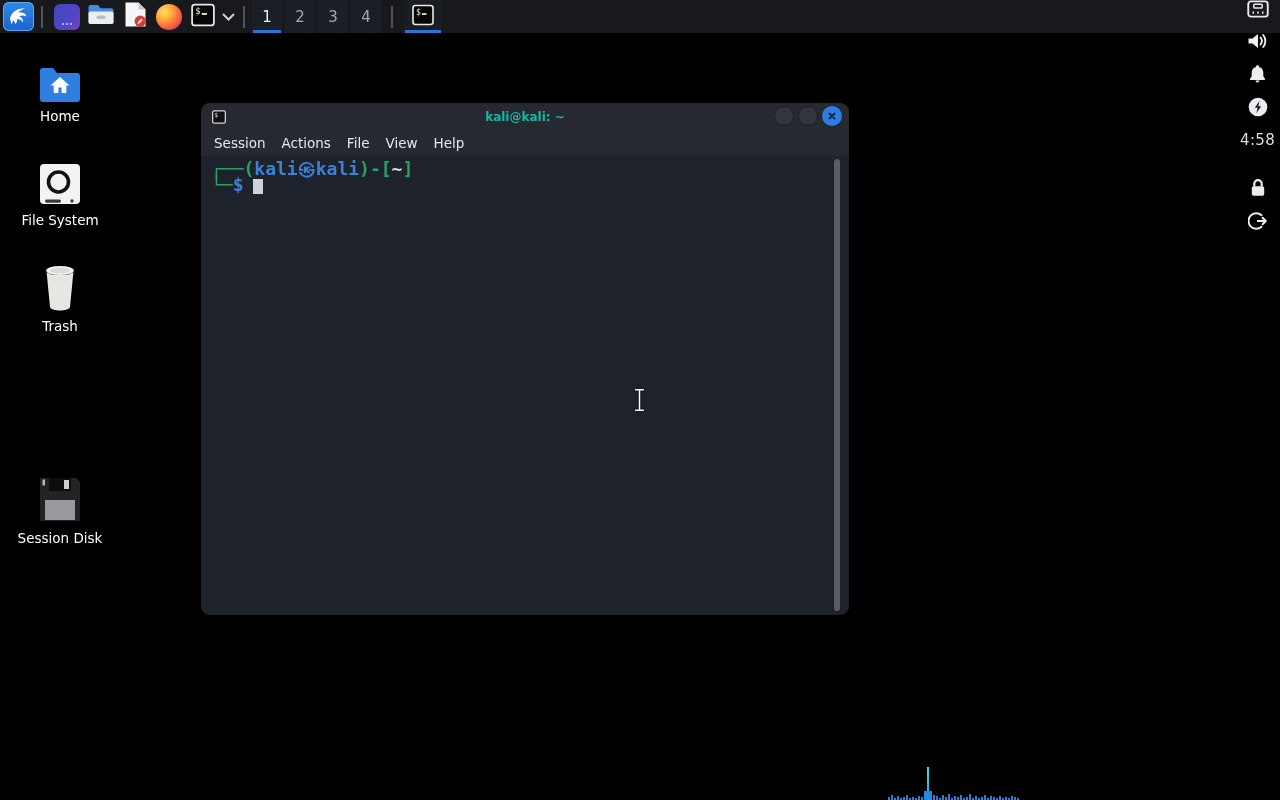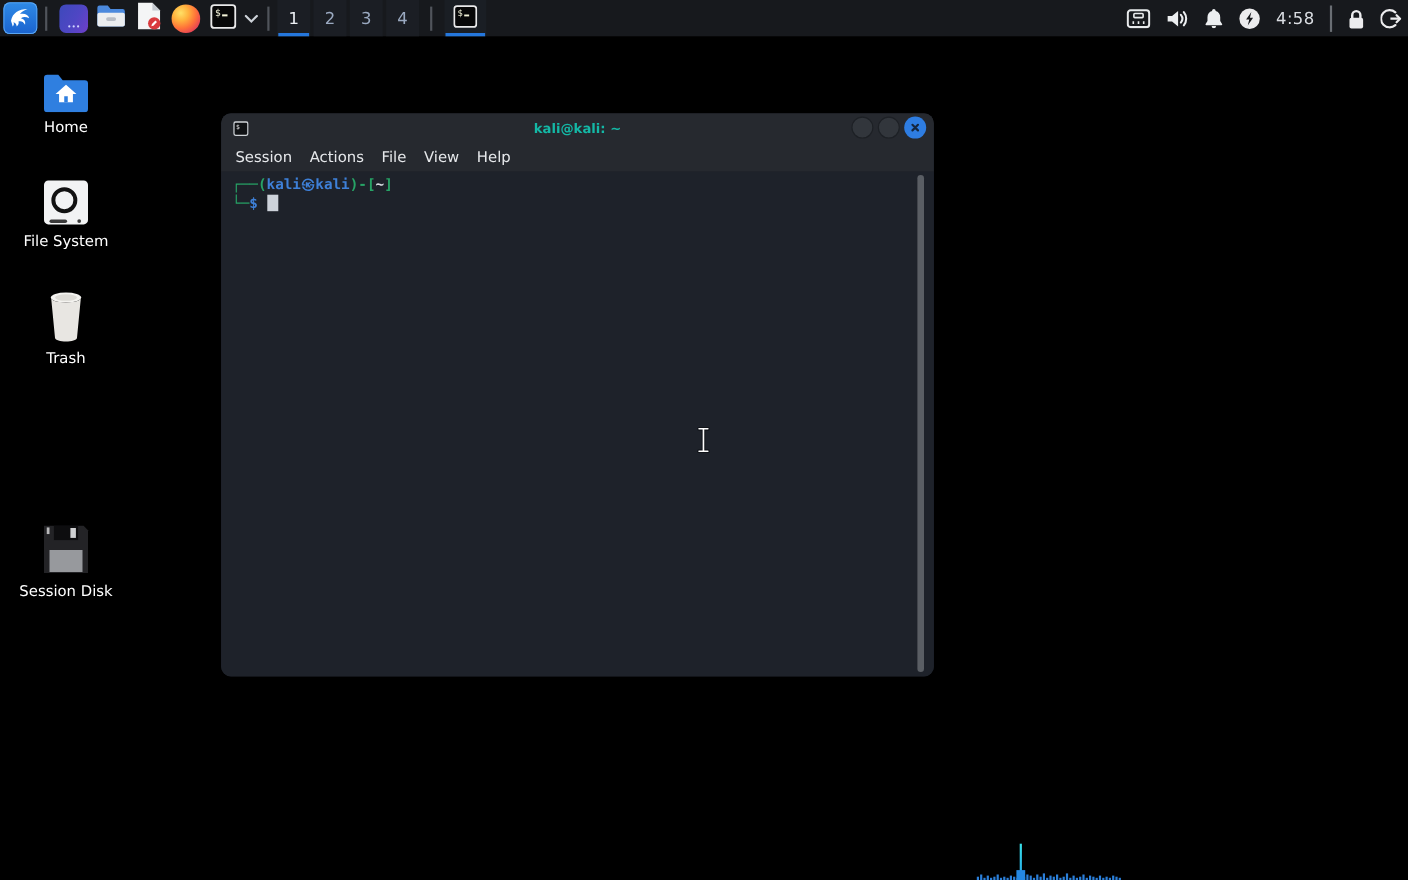--- a/index.html
+++ b/index.html
@@ -33,21 +33,21 @@
               background:#1a1e24; margin-left:4px; flex:none; }
   .task-btn::after { content:''; position:absolute; left:1px; right:1px; bottom:0; height:3px;
                      background:var(--accent-blue,#2577dc); }
 
   .graph { position:absolute; left:888px; bottom:0; width:133px; height:33px;
            display:flex; align-items:flex-end; gap:1px; }
   .gbar { width:2px; flex:none; background:var(--graph-blue,#2b7fd9); }
   .gbar.spike { background:linear-gradient(180deg,#39e2e9,#22a0e8); position:relative; }
   .gbar.spike::after { content:''; position:absolute; bottom:0; left:-3px; width:8px; height:9px; background:#2487e2; }
 
-  .tray { position:absolute; right:5px; top:0; height:33px; display:flex; align-items:center; gap:14px; }
+  .tray { position:absolute; right:5px; top:0; height:33px; display:flex; align-items:center; gap:14px;flex-direction:column; }
   .tray-ic { display:flex; align-items:center; justify-content:center; }
   .clock { font-size:15px; color:#dadde2; letter-spacing:.3px; }
   .tsep { width:2px; height:24px; background:#6a6e74; }
 
   
   .dicon { position:absolute; left:8px; width:104px; display:flex; flex-direction:column; align-items:center; }
   .dicon .ic { height:50px; display:flex; align-items:flex-end; justify-content:center; }
   .dicon .lbl { margin-top:7px; font-size:13.5px; color:#ffffff; text-align:center; line-height:15px; }
 
   
@@ -58,21 +58,21 @@
   .tb-icon { position:absolute; left:11px; top:6px; }
   .tb-title { font-size:12px; font-weight:bold; color:#14b8a6; }
   .tb-btns { position:absolute; right:7px; top:3px; display:flex; gap:4px; }
   .wbtn { width:20px; height:20px; border-radius:50%; display:flex; align-items:center; justify-content:center; }
   .wbtn.dim { background:#32363c; border:1px solid #1d2025; }
   .wbtn.close { background:var(--close-blue,#2e7de2); }
   .menubar { height:26px; background:var(--window-chrome,#26292f); display:flex; align-items:center;
              gap:16px; padding-left:13px; }
   .menu-item { font-size:13.5px; color:#e6e8eb; }
   .term { position:absolute; top:53px; left:0; right:0; bottom:0; background:var(--terminal-bg,#1e222a);
-          font-family:"DejaVu Sans Mono","Liberation Mono",monospace; font-size:13px; line-height:16px; font-weight:bold; }
+          font-family:"DejaVu Sans Mono","Liberation Mono",monospace; font-size:18px; line-height:16px; font-weight:bold; }
   .prompt { padding:5px 0 0 10px; white-space:pre; }
   .pg { color:var(--prompt-green,#27a366); }
   .pb { color:var(--prompt-blue,#3e80d8); }
   .pw { color:#d6dae0; }
   .cursor { display:inline-block; width:10px; height:15px; background:#cdd2da; vertical-align:-3px; margin-left:9px; }
   .scroll { position:absolute; top:3px; bottom:4px; right:9px; width:6px; border-radius:3px; background:#5a5e64; }
 
   .ibeam { position:absolute; left:632px; top:387px; }
 </style>
 </head>

